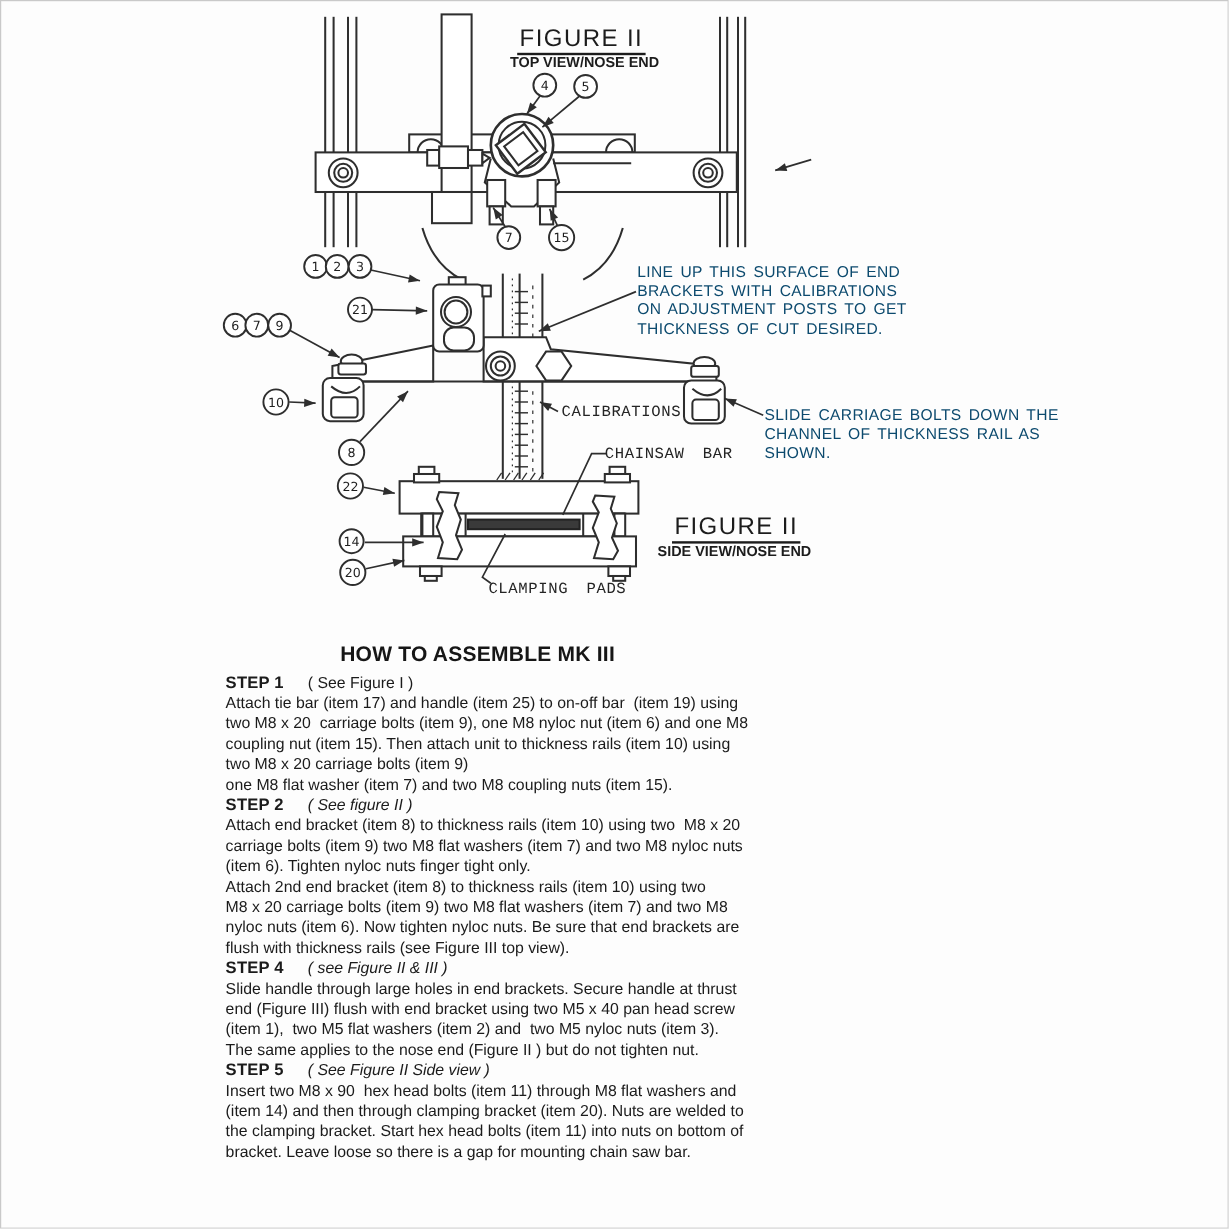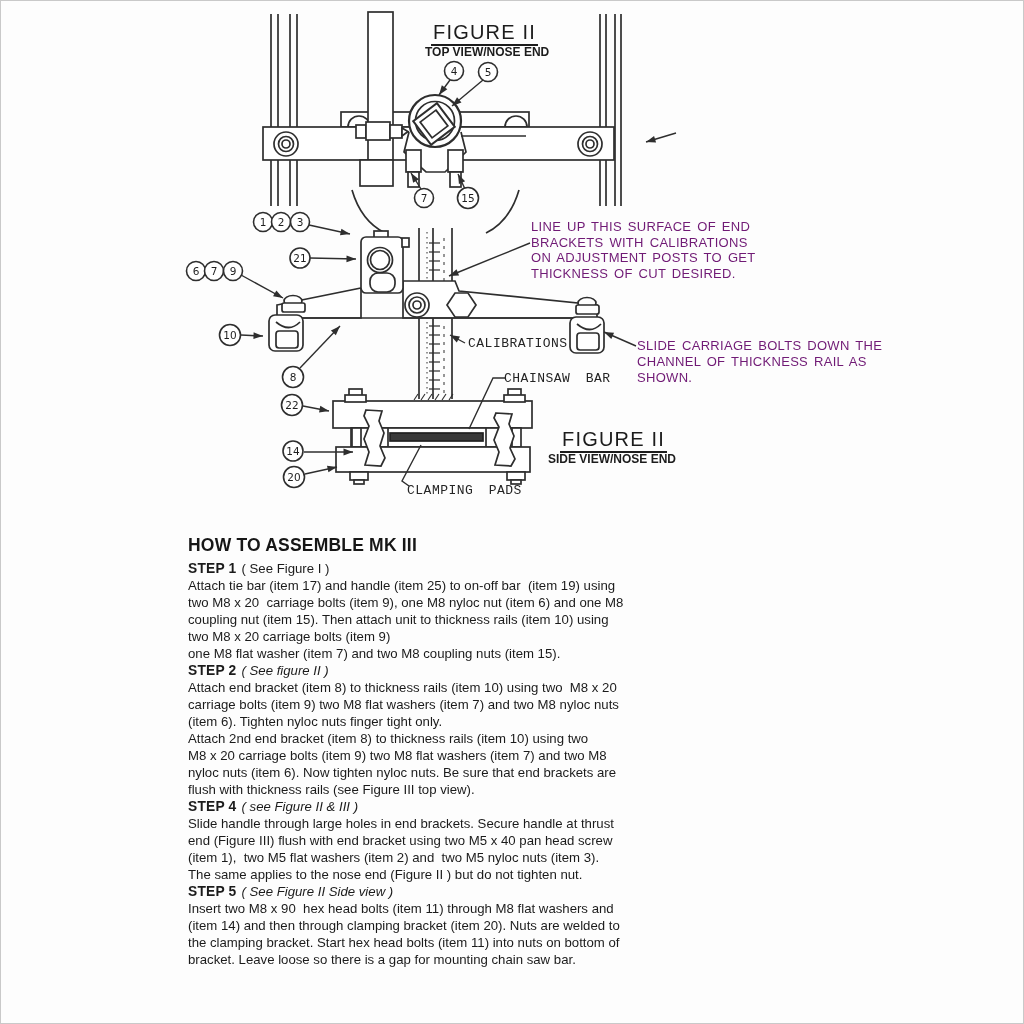--- a/index.html
+++ b/index.html
@@ -9,36 +9,36 @@
   svg.art{position:absolute;left:0;top:0}
   .co{font-family:"DejaVu Sans",sans-serif;font-size:10.5px;fill:#1f1f1f;stroke:none;text-anchor:middle}
   .ah{fill:#2e2e2e;stroke:none}
   .fig-title{position:absolute;font-weight:normal;color:#1c1c1c;letter-spacing:1.2px;
              border-bottom:2.5px solid #1c1c1c;line-height:1.04;padding:0 2px 1px 2px}
   .fig-title.top{left:431px;top:22px;font-size:20px}
   .fig-title.side{left:560px;top:429px;font-size:20px}
   .fig-sub{position:absolute;font-weight:bold;color:#1c1c1c;letter-spacing:0px}
   .fig-sub.top{left:425px;top:45px;font-size:12px}
   .fig-sub.side{left:548px;top:452px;font-size:12px}
-  .note{position:absolute;font-size:13px;letter-spacing:.3px;word-spacing:2px;color:#701a75}
+  .note{position:absolute;font-size:13px;letter-spacing:.3px;word-spacing:2px;color:#0c4a6e}
   .note div{white-space:pre}
   .note.lineup{left:531px;top:219px;line-height:15.7px}
   .note.slide{left:637px;top:338px;line-height:15.9px}
   .mono{position:absolute;font-family:Liberation Mono, monospace;font-size:13px;
         letter-spacing:.5px;word-spacing:7px;color:#242424;white-space:pre}
   .mono.cal{left:468px;top:336px}
   .mono.chain{left:504px;top:371px}
   .mono.clamp{left:407px;top:483px}
-  .heading{position:absolute;left:188px;top:535px;width:420px;text-align:left;
+  .heading{position:absolute;left:188px;top:535px;width:420px;text-align:center;
            font-size:17.5px;font-weight:bold;letter-spacing:.2px;color:#161616}
   .steps{position:absolute;left:188px;top:560px;width:516px;font-size:13.2px;
          line-height:17px;color:#1b1b1b}
   .steps .head{white-space:pre}
   .steps .head b{font-size:13.8px;letter-spacing:.2px}
-  .steps .ref{margin-left:5px}
+  .steps .ref{margin-left:20px}
   .steps .ref.it{font-style:italic}
   .plines div{white-space:pre}
 </style>
 </head>
 <body>
 
 <div class="page">
   <div class="frame"></div>
 
   <svg class="art" width="1024" height="530" viewBox="0 0 1024 530">

